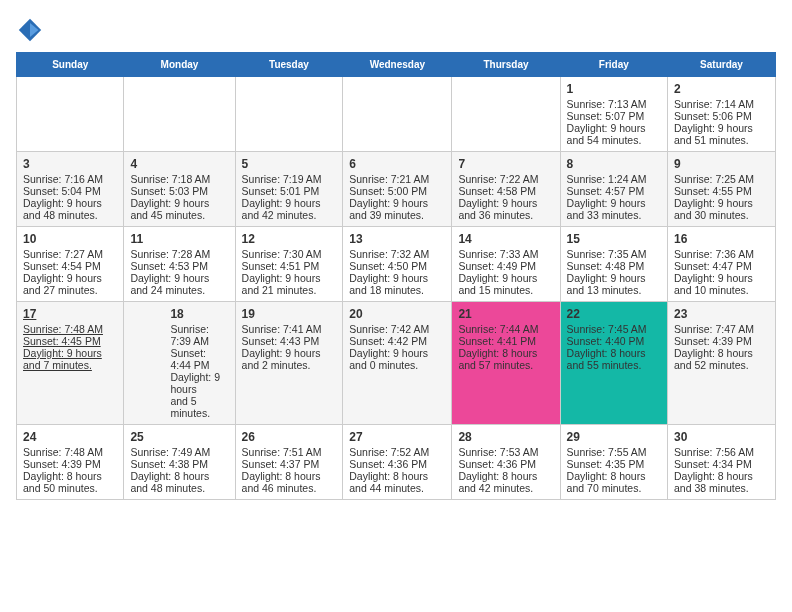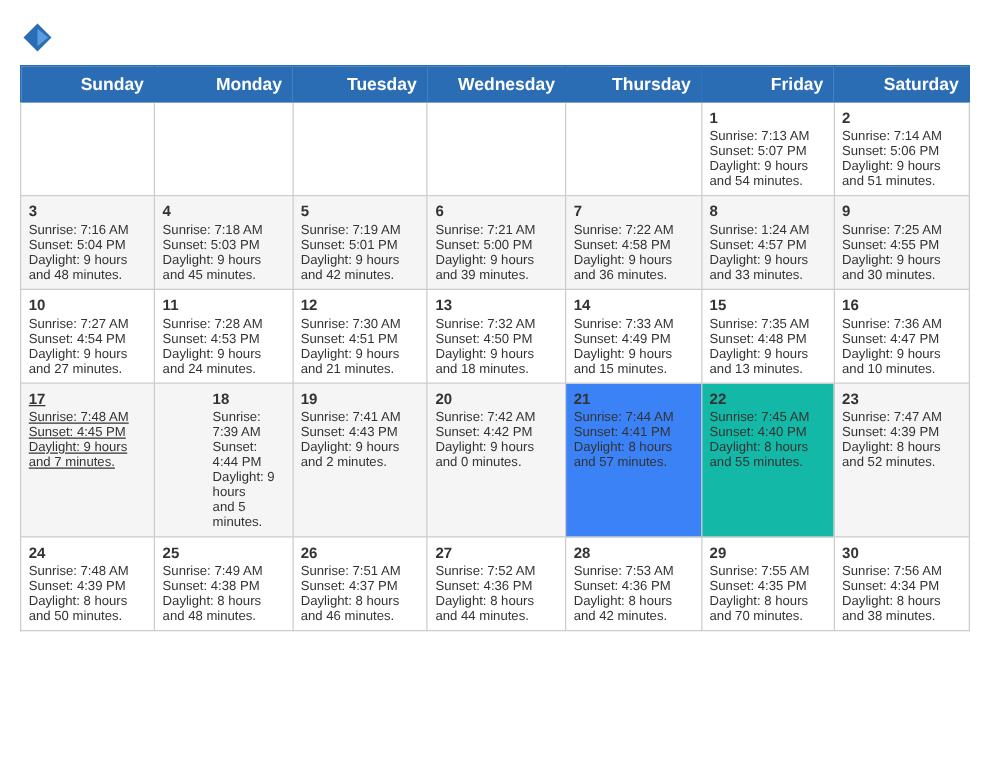--- a/index.html
+++ b/index.html
@@ -52,23 +52,23 @@
       font-size: 15px;
       color: #555;
     }
     .calendar {
       width: 100%;
       border-collapse: collapse;
     }
     .calendar th {
       background: #2a6db5;
       color: #fff;
-      text-align: right;
+      text-align: center;
       padding: 6px 8px;
-      font-size: 14px;
+      font-size: 10px;
       font-weight: bold;
       border: 1px solid #2a6db5;
     }
     .calendar td {
       vertical-align: top;
       border: 1px solid #ccc;
       padding: 5px 6px;
       font-size: 10.5px;
       color: #333;
       width: 113px;
@@ -146,21 +146,21 @@
         <td><span class="day-num">13</span><span>Sunrise: 7:32 AM</span><br><span>Sunset: 4:50 PM</span><br><span>Daylight: 9 hours</span><br><span>and 18 minutes.</span></td>
         <td><span class="day-num">14</span><span>Sunrise: 7:33 AM</span><br><span>Sunset: 4:49 PM</span><br><span>Daylight: 9 hours</span><br><span>and 15 minutes.</span></td>
         <td><span class="day-num">15</span><span>Sunrise: 7:35 AM</span><br><span>Sunset: 4:48 PM</span><br><span>Daylight: 9 hours</span><br><span>and 13 minutes.</span></td>
         <td><span class="day-num">16</span><span>Sunrise: 7:36 AM</span><br><span>Sunset: 4:47 PM</span><br><span>Daylight: 9 hours</span><br><span>and 10 minutes.</span></td>
       </tr>
       <tr>
         <td style="background: rgb(245, 245, 245); text-decoration: underline;"><span class="day-num">17</span><span>Sunrise: 7:48 AM</span><br><span>Sunset: 4:45 PM</span><br><span>Daylight: 9 hours</span><br><span>and 7 minutes.</span></td>
         <td style="background: rgb(245, 245, 245); padding-left: 46px;"><span class="day-num">18</span><span>Sunrise: 7:39 AM</span><br><span>Sunset: 4:44 PM</span><br><span>Daylight: 9 hours</span><br><span>and 5 minutes.</span></td>
         <td style="background: rgb(245, 245, 245); margin-top: 13px;"><span class="day-num">19</span><span>Sunrise: 7:41 AM</span><br><span>Sunset: 4:43 PM</span><br><span>Daylight: 9 hours</span><br><span>and 2 minutes.</span></td>
         <td style="background: rgb(245, 245, 245);"><span class="day-num">20</span><span>Sunrise: 7:42 AM</span><br><span>Sunset: 4:42 PM</span><br><span>Daylight: 9 hours</span><br><span>and 0 minutes.</span></td>
-        <td style="background: #3b82f6;"><span class="day-num">21</span><span>Sunrise: 7:44 AM</span><br><span>Sunset: 4:41 PM</span><br><span>Daylight: 8 hours</span><br><span>and 57 minutes.</span></td>
+        <td style="background: #ec4899;"><span class="day-num">21</span><span>Sunrise: 7:44 AM</span><br><span>Sunset: 4:41 PM</span><br><span>Daylight: 8 hours</span><br><span>and 57 minutes.</span></td>
         <td style="background: #14b8a6;"><span class="day-num">22</span><span>Sunrise: 7:45 AM</span><br><span>Sunset: 4:40 PM</span><br><span>Daylight: 8 hours</span><br><span>and 55 minutes.</span></td>
         <td style="background: rgb(245, 245, 245);"><span class="day-num">23</span><span>Sunrise: 7:47 AM</span><br><span>Sunset: 4:39 PM</span><br><span>Daylight: 8 hours</span><br><span>and 52 minutes.</span></td>
       </tr>
       <tr>
         <td><span class="day-num">24</span><span>Sunrise: 7:48 AM</span><br><span>Sunset: 4:39 PM</span><br><span>Daylight: 8 hours</span><br><span>and 50 minutes.</span></td>
         <td><span class="day-num">25</span><span>Sunrise: 7:49 AM</span><br><span>Sunset: 4:38 PM</span><br><span>Daylight: 8 hours</span><br><span>and 48 minutes.</span></td>
         <td><span class="day-num">26</span><span>Sunrise: 7:51 AM</span><br><span>Sunset: 4:37 PM</span><br><span>Daylight: 8 hours</span><br><span>and 46 minutes.</span></td>
         <td><span class="day-num">27</span><span>Sunrise: 7:52 AM</span><br><span>Sunset: 4:36 PM</span><br><span>Daylight: 8 hours</span><br><span>and 44 minutes.</span></td>
         <td><span class="day-num">28</span><span>Sunrise: 7:53 AM</span><br><span>Sunset: 4:36 PM</span><br><span>Daylight: 8 hours</span><br><span>and 42 minutes.</span></td>
         <td><span class="day-num">29</span><span>Sunrise: 7:55 AM</span><br><span>Sunset: 4:35 PM</span><br><span>Daylight: 8 hours</span><br><span>and 70 minutes.</span></td>

